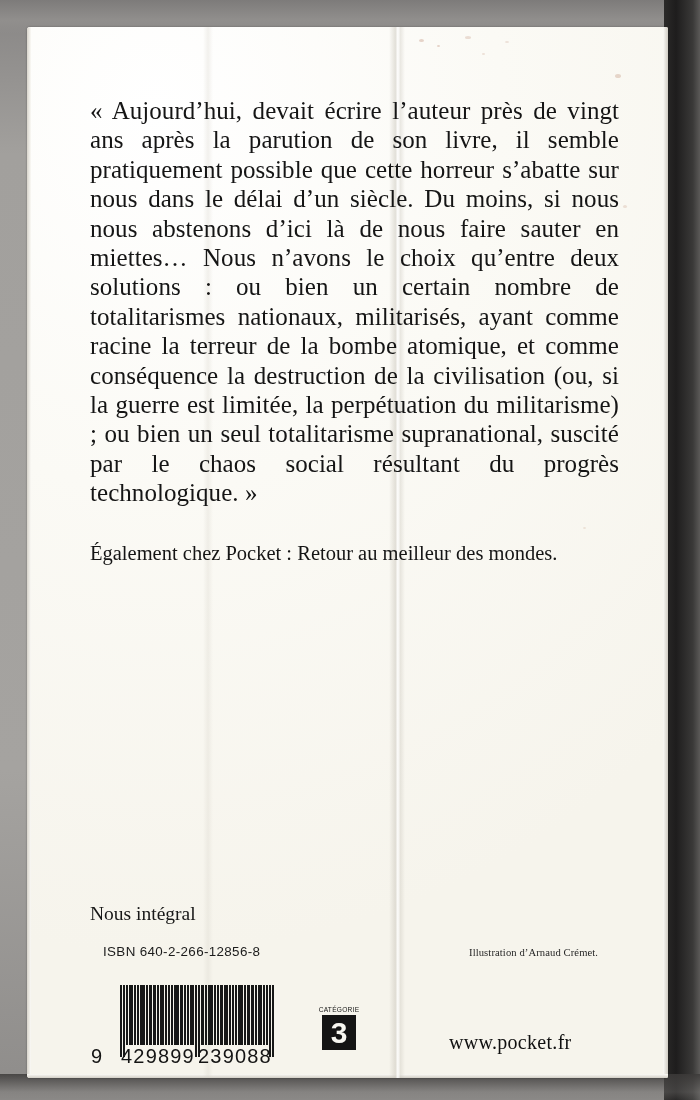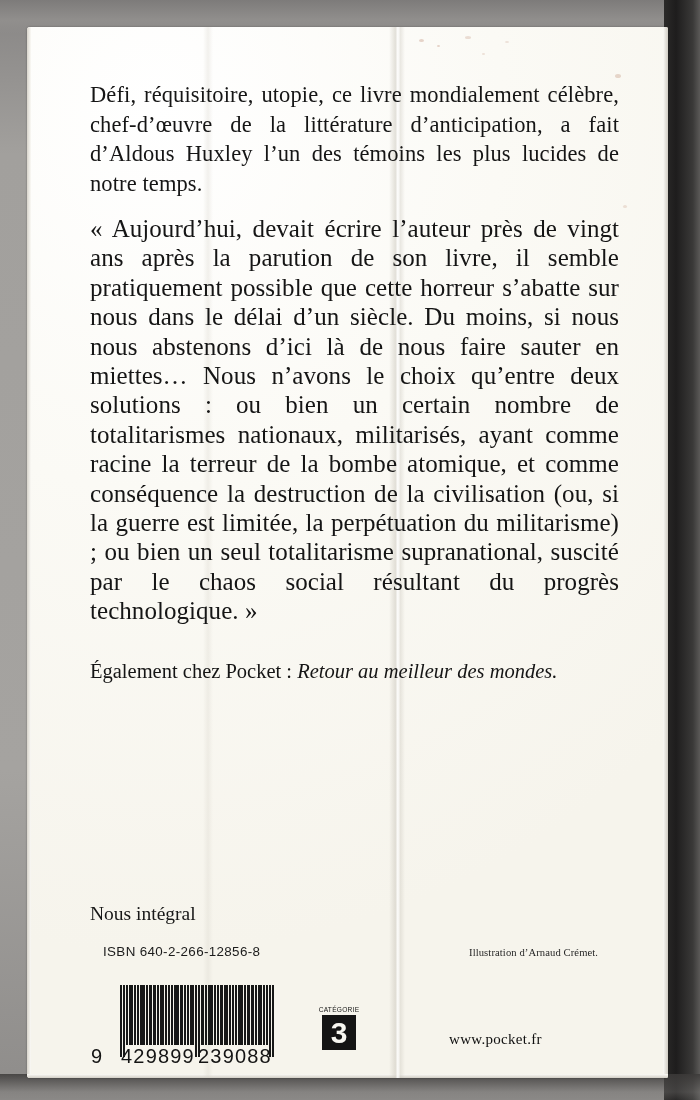--- a/index.html
+++ b/index.html
@@ -122,21 +122,20 @@
     text-align: justify;
     text-align-last: left;
     letter-spacing: .05px;
   }
   p.also {
     margin: 32px 0 0 0;
     font-size: 20.5px;
     line-height: 27px;
   }
   p.also .title-ital {
-    font-style: italic;
   }
 
   
   .texte-integral {
     position: absolute;
     left: 63px;
     top: 875px;
     font-size: 19.5px;
     line-height: 24px;
     color: #171717;
@@ -231,21 +230,21 @@
     font-size: 30px;
     line-height: 35px;
     text-align: center;
   }
 
   
   .website {
     position: absolute;
     left: 422px;
     top: 1004px;
-    font-size: 15px;
+    font-size: 20px;
     letter-spacing: .3px;
     color: #101010;
   }
 </style>
 </head>
 <body>
 
 <div class="scan">
   <div class="scan-grad"></div>
   <div class="top-shadow"></div>
@@ -262,21 +261,20 @@
     <div class="speck" style="left:392px;top:12px;width:5px;height:3px;"></div>
     <div class="speck" style="left:410px;top:18px;width:3px;height:2px;"></div>
     <div class="speck" style="left:438px;top:9px;width:6px;height:3px;opacity:.25;"></div>
     <div class="speck" style="left:455px;top:26px;width:3px;height:2px;opacity:.22;"></div>
     <div class="speck" style="left:478px;top:14px;width:4px;height:2px;opacity:.2;"></div>
     <div class="speck" style="left:588px;top:47px;width:6px;height:4px;opacity:.3;"></div>
     <div class="speck" style="left:596px;top:178px;width:4px;height:3px;opacity:.22;"></div>
     <div class="speck" style="left:556px;top:500px;width:3px;height:2px;opacity:.18;"></div>
 
     <div class="textblock">
-      <p class="lede">Défi, réquisitoire, utopie, ce livre mondialement célèbre, chef-d’œuvre de la littérature d’anticipation, a fait d’Aldous Huxley l’un des témoins les plus lucides de notre temps.</p>
 
       <p class="quote">« Aujourd’hui, devait écrire l’auteur près de vingt ans après la parution de son livre, il semble pratiquement possible que cette horreur s’abatte sur nous dans le délai d’un siècle. Du moins, si nous nous abstenons d’ici là de nous faire sauter en miettes… Nous n’avons le choix qu’entre deux solutions : ou bien un certain nombre de totalitarismes nationaux, militarisés, ayant comme racine la terreur de la bombe atomique, et comme conséquence la destruction de la civilisation (ou, si la guerre est limitée, la perpétuation du militarisme) ; ou bien un seul totalitarisme supranational, suscité par le chaos social résultant du progrès technologique. »</p>
 
       <p class="also">
         <span>Également chez Pocket : </span><span class="title-ital">Retour au meilleur des mondes.</span>
       </p>
     </div>
 
     <div class="texte-integral">Nous intégral</div>
 

